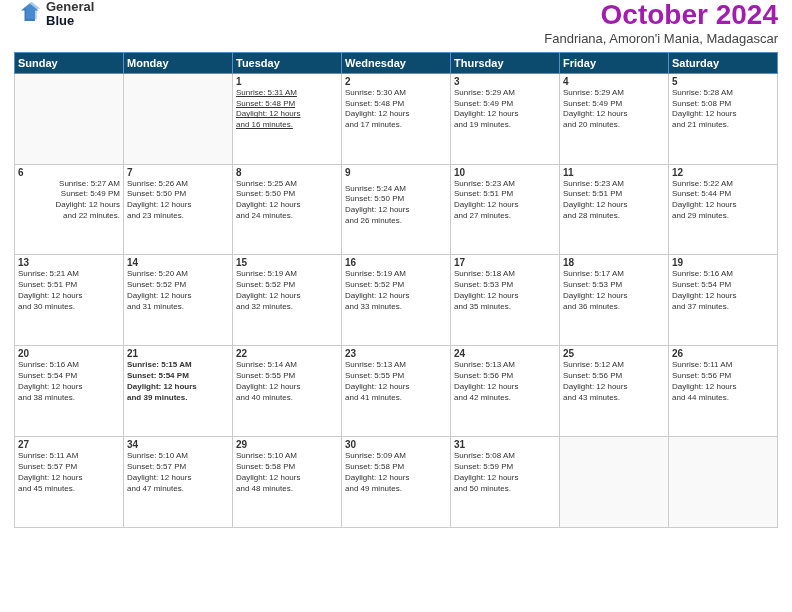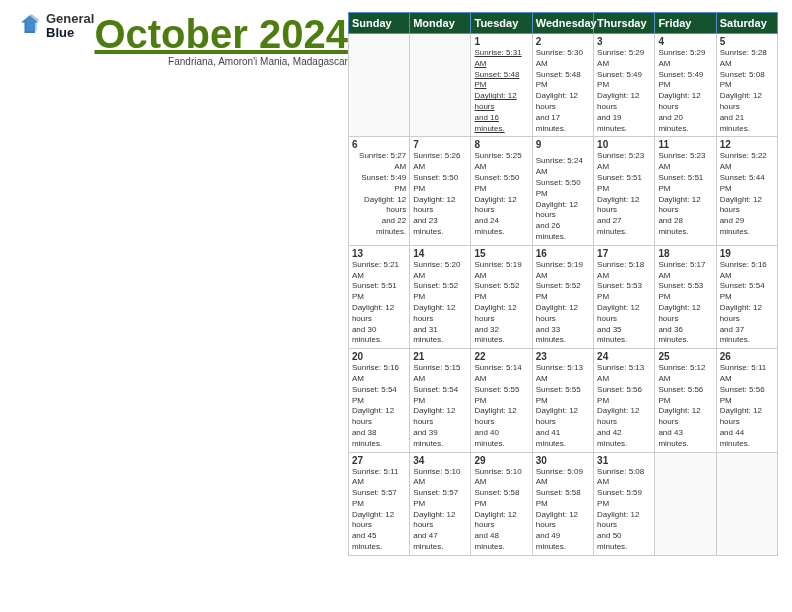--- a/index.html
+++ b/index.html
@@ -6,23 +6,23 @@
     body {
       width: 792px;
       height: 612px;
       font-family: Arial, sans-serif;
       background: #fff;
       overflow: hidden;
     }
     .page {
       width: 792px;
       height: 536px;
-      padding: 12px 14px 8px 14px;
+      padding: 0 14px 8px 14px;
       display: flex;
-      flex-direction: row;
+      flex-direction: column;
     }
     .header {
       display: flex;
       justify-content: space-between;
       align-items: flex-start;
       margin-bottom: 6px;
     }
     .logo {
       display: flex;
       align-items: center;
@@ -44,39 +44,38 @@
       color: #0f172a;
     }
     .logo-icon {
       width: 28px;
       height: 28px;
     }
     .title-block {
       text-align: right;
     }
     .month-title {
-      font-size: 40px;
-      font-weight: bold;
-      color: #4d7c0f;
+      font-size: 28px;
+      font-weight: bold;
+      color: #a21caf;
       line-height: 1.1;
-      text-decoration: underline;
     }
     .subtitle {
-      font-size: 10px;
+      font-size: 13px;
       color: #444;
     }
     .calendar {
       flex: 1;
       border: 1px solid #ccc;
       border-collapse: collapse;
       width: 100%;
       table-layout: fixed;
     }
     .calendar th {
-      background: #14532d;
+      background: #0c4a6e;
       color: #fff;
       font-size: 11px;
       font-weight: bold;
       padding: 4px 3px;
       border: 1px solid #5590cc;
       text-align: left;
     }
     .calendar td {
       border: 1px solid #ccc;
       vertical-align: top;
@@ -279,21 +278,21 @@
         <tr>
           <td>
             <span class="day-num">20</span>
             <div class="day-info" style="white-space: pre-line;">Sunrise: 5:16 AM
 Sunset: 5:54 PM
 Daylight: 12 hours
 and 38 minutes.</div>
           </td>
           <td>
             <span class="day-num">21</span>
-            <div class="day-info" style="white-space: pre-line;">Sunrise: 5:15 AM
+            <div class="day-info" style="white-space: pre-line; font-weight: bold;">Sunrise: 5:15 AM
 Sunset: 5:54 PM
 Daylight: 12 hours
 and 39 minutes.</div>
           </td>
           <td>
             <span class="day-num">22</span>
             <div class="day-info" style="white-space: pre-line;">Sunrise: 5:14 AM
 Sunset: 5:55 PM
 Daylight: 12 hours
 and 40 minutes.</div>

